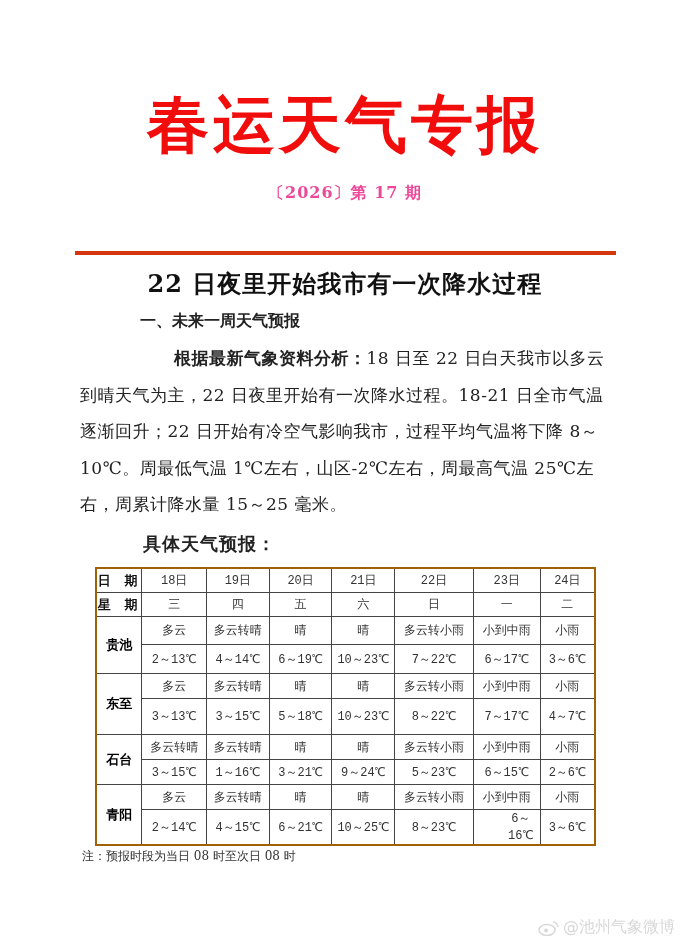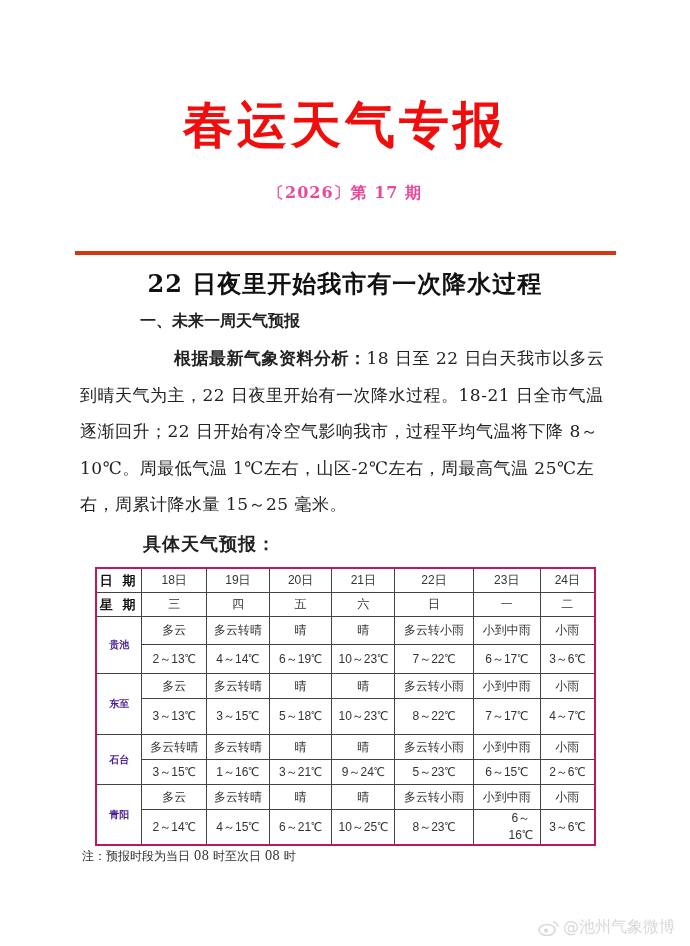--- a/index.html
+++ b/index.html
@@ -1,28 +1,28 @@
 <!DOCTYPE html>
 <html><head>
 <meta charset="utf-8">
 <style>
   html,body{margin:0;padding:0;background:#ffffff;}
   body{width:690px;height:946px;position:relative;overflow:hidden;font-family:"DejaVu Serif","Liberation Serif",serif;color:#1a1a1a;}
-  .main-title{position:absolute;left:0;top:75px;width:690px;text-align:center;font-size:50px;font-weight:bold;color:#f20d0d;letter-spacing:4px;line-height:100px;font-family:"DejaVu Serif",serif;}
+  .main-title{position:absolute;left:0;top:75px;width:690px;text-align:center;font-size:62px;font-weight:bold;color:#f20d0d;letter-spacing:4px;line-height:100px;font-family:"DejaVu Serif",serif;}
   .issue{position:absolute;left:0;top:183px;width:690px;text-align:center;font-size:16px;font-weight:bold;letter-spacing:1px;color:#ec4899;}
   .red-rule{position:absolute;left:75px;top:251px;width:541px;height:4px;background:#d4370f;}
   .headline{position:absolute;left:0;top:268px;width:690px;text-align:center;font-size:24px;font-weight:bold;color:#111;letter-spacing:1px;}
   .section{position:absolute;left:140px;top:311px;font-size:16px;font-weight:bold;font-family:"DejaVu Sans",sans-serif;color:#222;}
   .para{position:absolute;left:80px;top:340px;width:540px;font-size:17px;line-height:36.5px;color:#222;text-indent:62px;letter-spacing:0.5px;}
   .para b{font-weight:bold;margin-left:32px;}
   .sub{position:absolute;left:143px;top:532px;font-size:18px;font-weight:bold;color:#222;letter-spacing:1px;}
-  table.fc{position:absolute;left:95px;top:567px;width:501px;border-collapse:collapse;border:2px solid #be185d;font-size:12px;font-family:Liberation Sans, sans-serif;color:#333;}
+  table.fc{position:absolute;left:95px;top:567px;width:501px;border-collapse:collapse;border:2px solid #a16207;font-size:12px;font-family:Liberation Mono, monospace;color:#333;}
   table.fc td{border:1px solid #444;text-align:center;padding:0;height:23px;}
   table.fc td.h{font-weight:bold;color:#111;font-size:13px;letter-spacing:3px;}
-  table.fc td.city{font-weight:bold;color:#4c1d95;font-size:10px;}
+  table.fc td.city{font-weight:bold;color:#000000;font-size:13px;}
   .note{position:absolute;left:82px;top:848px;font-size:12px;color:#333;}
   .watermark{position:absolute;left:538px;top:917px;font-size:16px;color:#d8d8d8;font-family:"DejaVu Sans",sans-serif;display:flex;align-items:center;gap:3px;}
   .wb-icon{width:22px;height:16px;display:inline-block;}
 </style>
 </head>
 <body>
 
 <div class="main-title">春运天气专报</div>
 <div class="issue">〔2026〕第 17 期</div>
 <div class="red-rule"></div>

